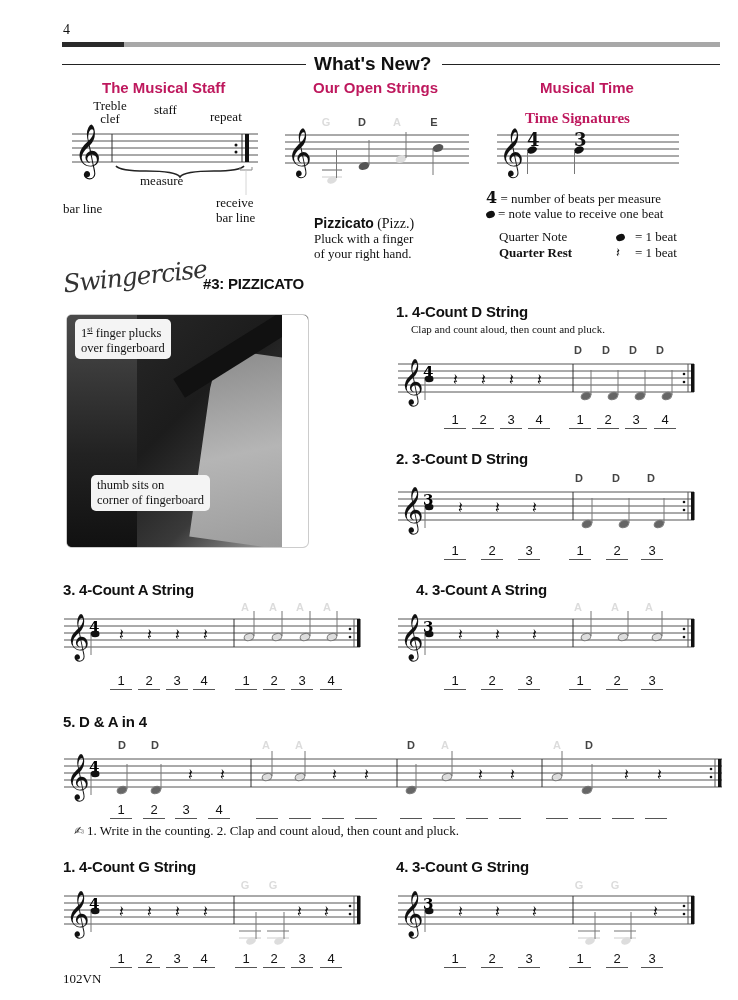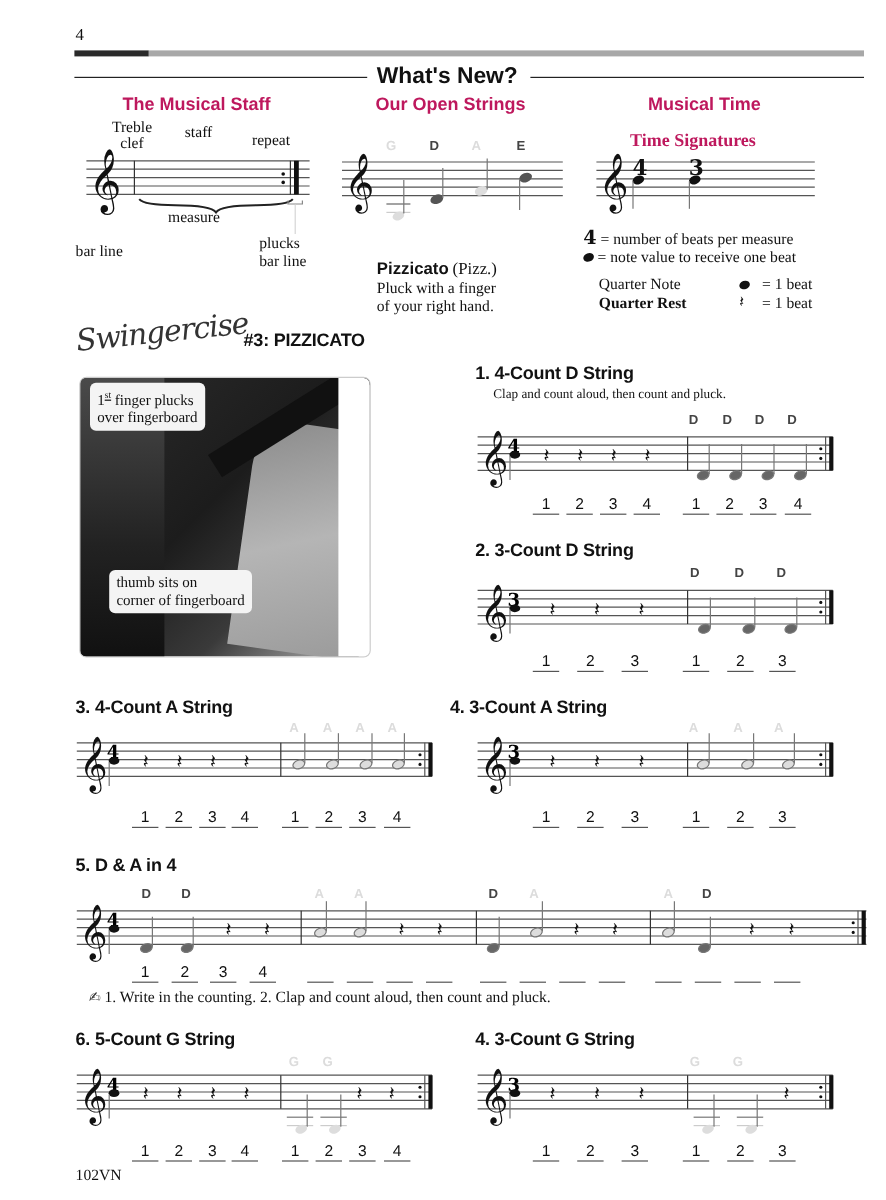--- a/index.html
+++ b/index.html
@@ -48,21 +48,21 @@
   <circle cx="164" cy="25" r="1.5" fill="#111"></circle>
     <circle cx="164" cy="32" r="1.5" fill="#111"></circle>
   <text x="2" y="46" font-size="46" font-family="DejaVu Sans, sans-serif" fill="#111">𝄞</text>
   <path d="M44,46 q4,5 30,5 q30,0 34,6 q4,-6 34,-6 q26,0 30,-5" fill="none" stroke="#222" stroke-width="1.6"></path>
   <path d="M168,47 l0,3 l12,0 l0,-3" fill="none" stroke="#888" stroke-width="1"></path>
   <line x1="174" y1="50" x2="174" y2="75" stroke="#ccc" stroke-width="0.8"></line>
 </svg>
 <div class="abs serif" style="left:140px;top:173px;font-size:13px;">measure</div>
 <div class="abs serif" style="left:63px;top:201px;font-size:13px;">bar line</div>
 <div class="abs serif" style="left:216px;top:195px;font-size:13px;line-height:15px;">
-  <div>plucks</div>
+  <div>receive</div>
   <div>bar line</div>
 </div>
 
 <div class="abs h-head" style="left:313px;top:79px;">Our Open Strings</div>
 <div class="note-lbl ghost" style="left:318px;top:116px;">G</div>
 <div class="note-lbl" style="left:354px;top:116px;">D</div>
 <div class="note-lbl ghost" style="left:389px;top:116px;">A</div>
 <div class="note-lbl" style="left:426px;top:116px;">E</div>
 <svg class="staff-svg" style="left:285px;top:128px;" width="185" height="70">
   <g stroke="#555" stroke-width="1">
@@ -279,21 +279,21 @@
 </svg>
 <div class="count" style="left:110px;top:674px;width:22px;">1</div>
 <div class="count" style="left:138px;top:674px;width:22px;">2</div>
 <div class="count" style="left:166px;top:674px;width:22px;">3</div>
 <div class="count" style="left:193px;top:674px;width:22px;">4</div>
 <div class="count" style="left:235px;top:674px;width:22px;">1</div>
 <div class="count" style="left:263px;top:674px;width:22px;">2</div>
 <div class="count" style="left:291px;top:674px;width:22px;">3</div>
 <div class="count" style="left:320px;top:674px;width:22px;">4</div>
 
-<div class="abs ex-title" style="left:375px;top:581px;text-align:right;">4. 3-Count A String</div>
+<div class="abs ex-title" style="left:416px;top:581px;text-align:right;">4. 3-Count A String</div>
 <div class="note-lbl ghost" style="left:570px;top:601px;">A</div>
 <div class="note-lbl ghost" style="left:607px;top:601px;">A</div>
 <div class="note-lbl ghost" style="left:641px;top:601px;">A</div>
 <svg class="staff-svg" style="left:398px;top:613px;" width="300" height="45">
   <g stroke="#555" stroke-width="1">
     <line x1="0" y1="6" x2="296" y2="6"></line>
       <line x1="0" y1="13" x2="296" y2="13"></line>
       <line x1="0" y1="20" x2="296" y2="20"></line>
       <line x1="0" y1="27" x2="296" y2="27"></line>
       <line x1="0" y1="34" x2="296" y2="34"></line>
@@ -401,21 +401,21 @@
 <div class="count" style="left:499px;top:803px;width:22px;height:14px;"></div>
 <div class="count" style="left:546px;top:803px;width:22px;height:14px;"></div>
 <div class="count" style="left:579px;top:803px;width:22px;height:14px;"></div>
 <div class="count" style="left:612px;top:803px;width:22px;height:14px;"></div>
 <div class="count" style="left:645px;top:803px;width:22px;height:14px;"></div>
 <div class="abs serif" style="left:74px;top:823px;font-size:13px;display:flex;align-items:center;">
   <span style="font-family:'DejaVu Sans',sans-serif;font-size:12px;color:#333;margin-right:3px;">✍</span>
   <span>1. Write in the counting.  2. Clap and count aloud, then count and pluck.</span>
 </div>
 
-<div class="abs ex-title" style="left:63px;top:858px;">6. 5-Count G String</div>
+<div class="abs ex-title" style="left:63px;top:858px;">1. 4-Count G String</div>
 <div class="note-lbl ghost" style="left:237px;top:879px;">G</div>
 <div class="note-lbl ghost" style="left:265px;top:879px;">G</div>
 <svg class="staff-svg" style="left:64px;top:890px;" width="300" height="55">
   <g stroke="#555" stroke-width="1">
     <line x1="0" y1="6" x2="296" y2="6"></line>
       <line x1="0" y1="13" x2="296" y2="13"></line>
       <line x1="0" y1="20" x2="296" y2="20"></line>
       <line x1="0" y1="27" x2="296" y2="27"></line>
       <line x1="0" y1="34" x2="296" y2="34"></line>
     <line x1="170" y1="6" x2="170" y2="34" stroke="#333"></line>

